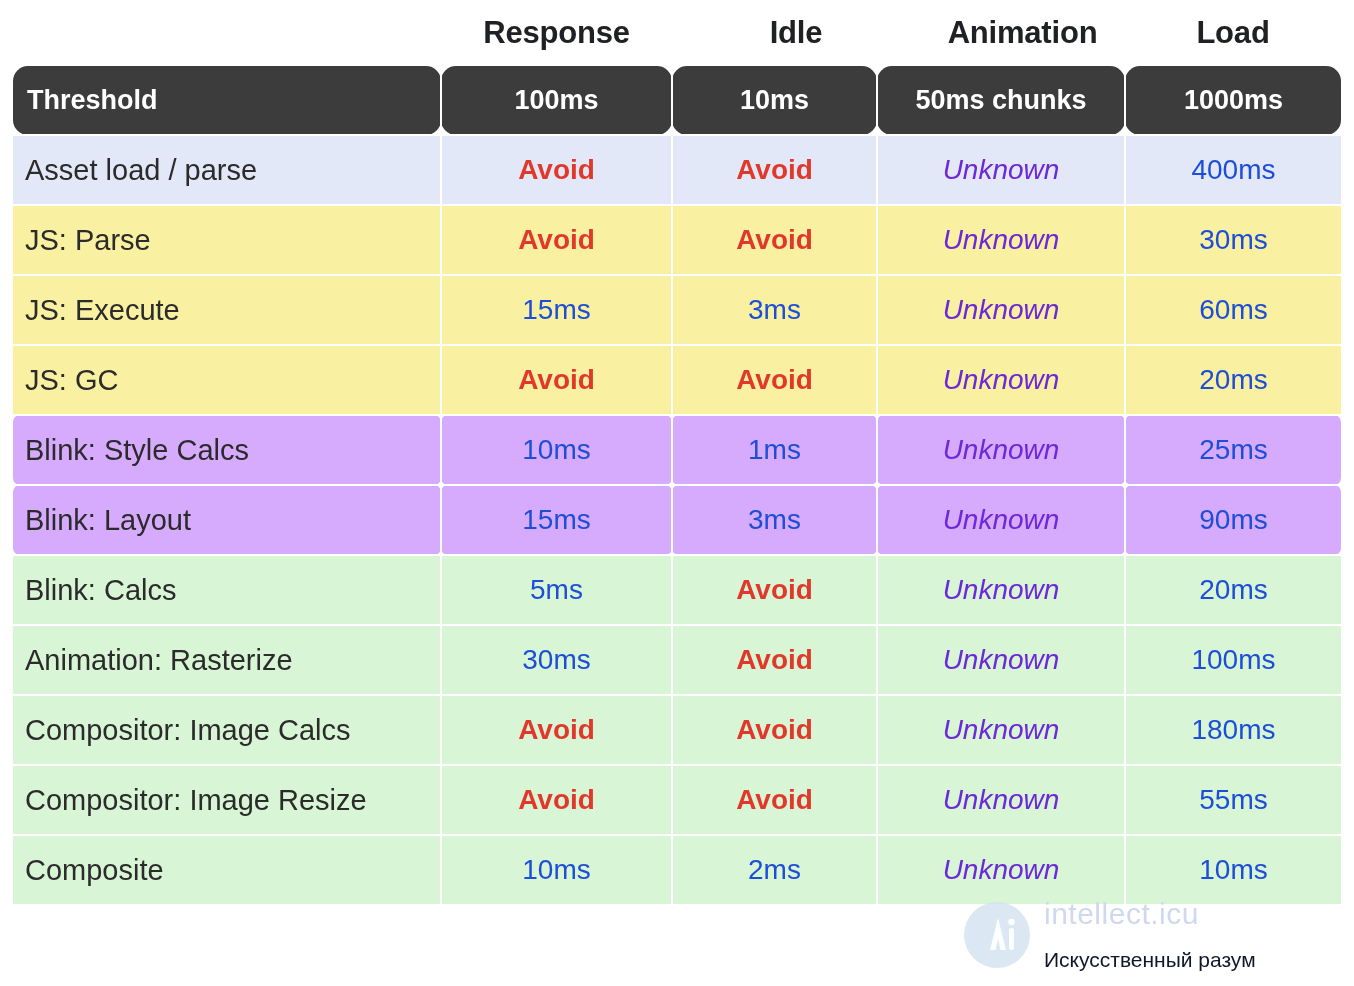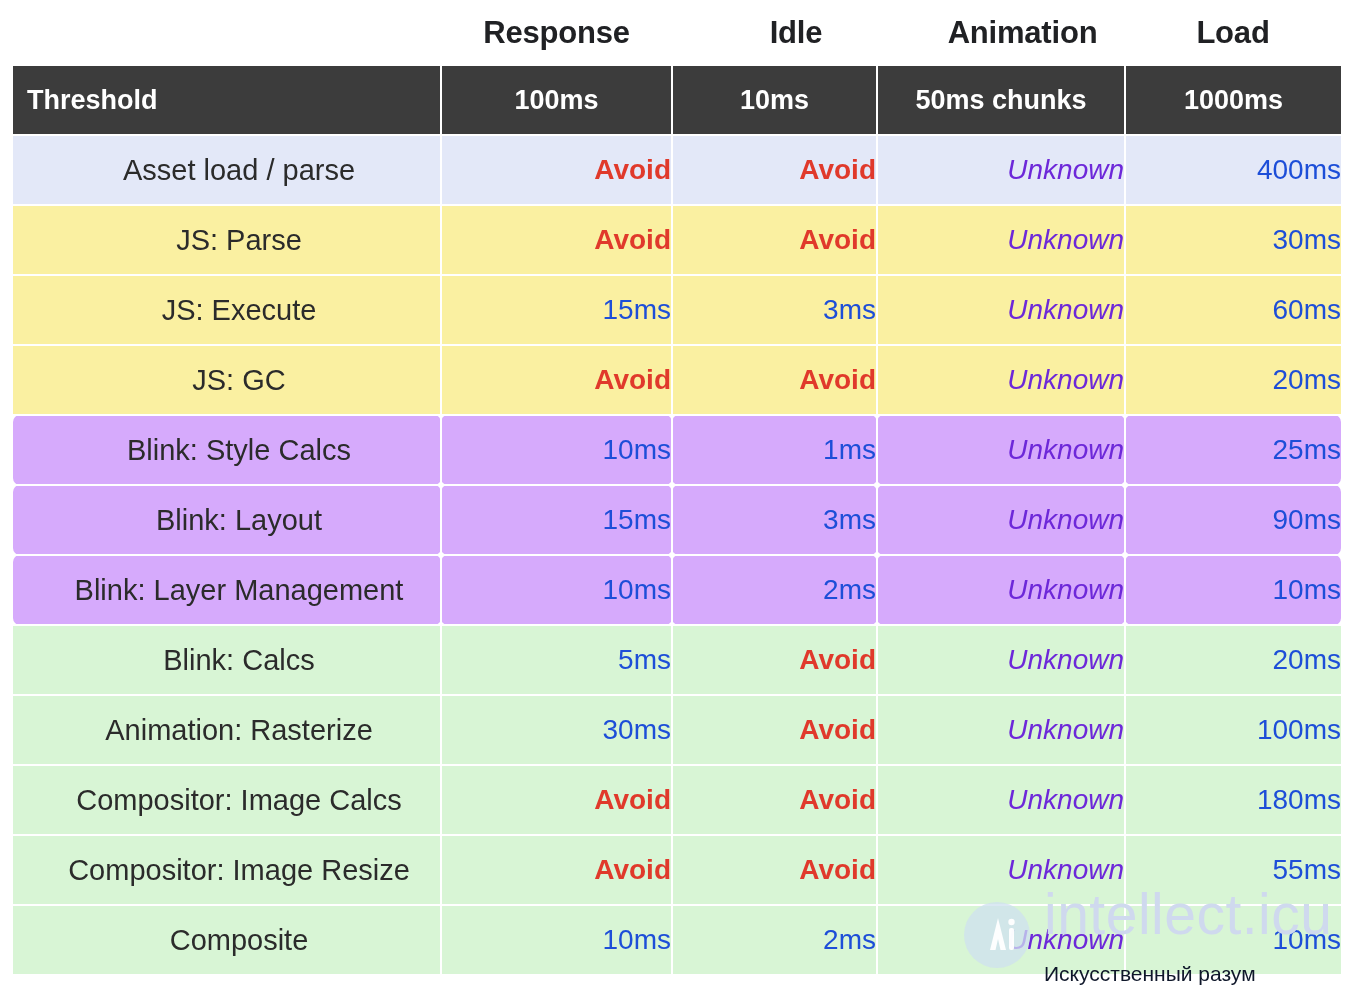--- a/index.html
+++ b/index.html
@@ -72,34 +72,35 @@
 
   
   tr.hdr th {
     background: #3c3c3c;
     color: #ffffff;
     font-weight: 700;
     font-size: 27px;
     height: 69px;
     border-right: 2px solid #ffffff;
     border-bottom: 2px solid #ffffff;
+    border-radius: 15px;
   }
   tr.hdr th.lbl {
     text-align: left;
     padding-left: 14px;
   }
   tr.hdr th.val { text-align: center; }
 
   
   tbody td.lbl {
-    text-align: center;
-    padding-left: 25px;
+    text-align: left;
+    padding-left: 12px;
     font-size: 29px;
   }
-  tbody td.val { text-align: right; }
+  tbody td.val { text-align: center; }
 
   tbody tr td { border-bottom: 2px solid #ffffff; }
 
   
   tr.g-asset   td { background: #e3e8f8; }
   tr.g-js      td { background: #faf0a1; }
   tr.g-blink   td { background: #d6aafc; border-radius: 7px; }
   tr.g-comp    td { background: #d8f5d5; }
 
   
@@ -135,21 +136,21 @@
     flex: none;
     position: relative;
   }
   #wm-text {
     display: flex;
     flex-direction: column;
     justify-content: center;
     line-height: 1;
   }
   #wm-title {
-    font-size: 57px;
+    font-size: 30px;
     color: #cfd9ee;
     letter-spacing: 0.5px;
     font-weight: 400;
   }
   #wm-sub {
     font-size: 21px;
     color: #0f172a;
     margin-top: 20px;
     font-weight: 400;
   }
@@ -220,27 +221,20 @@
           <td class="val"><span class="v-unknown">Unknown</span></td>
           <td class="val"><span class="v-num">25ms</span></td>
         </tr>
         <tr class="g-blink">
           <td class="lbl">Blink: Layout</td>
           <td class="val"><span class="v-num">15ms</span></td>
           <td class="val"><span class="v-num">3ms</span></td>
           <td class="val"><span class="v-unknown">Unknown</span></td>
           <td class="val"><span class="v-num">90ms</span></td>
         </tr>
-        <tr class="g-blink">
-          <td class="lbl">Blink: Layer Management</td>
-          <td class="val"><span class="v-num">10ms</span></td>
-          <td class="val"><span class="v-num">2ms</span></td>
-          <td class="val"><span class="v-unknown">Unknown</span></td>
-          <td class="val"><span class="v-num">10ms</span></td>
-        </tr>
         <tr class="g-comp">
           <td class="lbl">Blink: Calcs</td>
           <td class="val"><span class="v-num">5ms</span></td>
           <td class="val"><span class="v-avoid">Avoid</span></td>
           <td class="val"><span class="v-unknown">Unknown</span></td>
           <td class="val"><span class="v-num">20ms</span></td>
         </tr>
         <tr class="g-comp">
           <td class="lbl">Animation: Rasterize</td>
           <td class="val"><span class="v-num">30ms</span></td>

